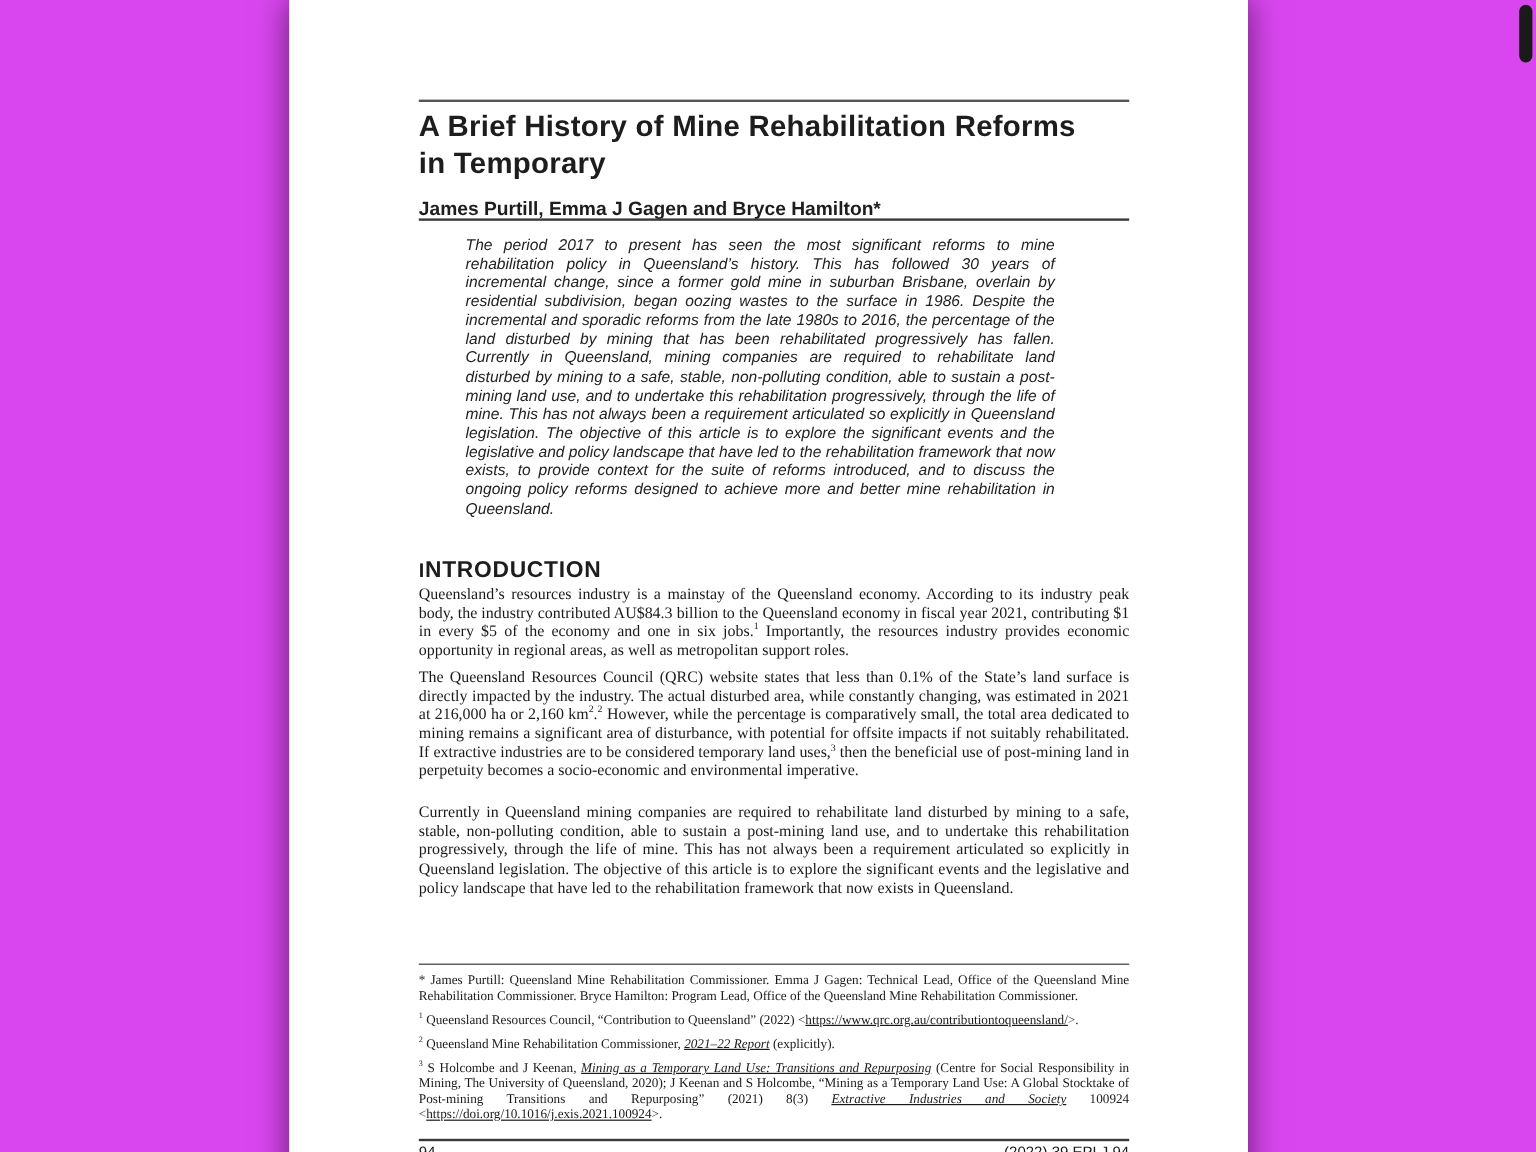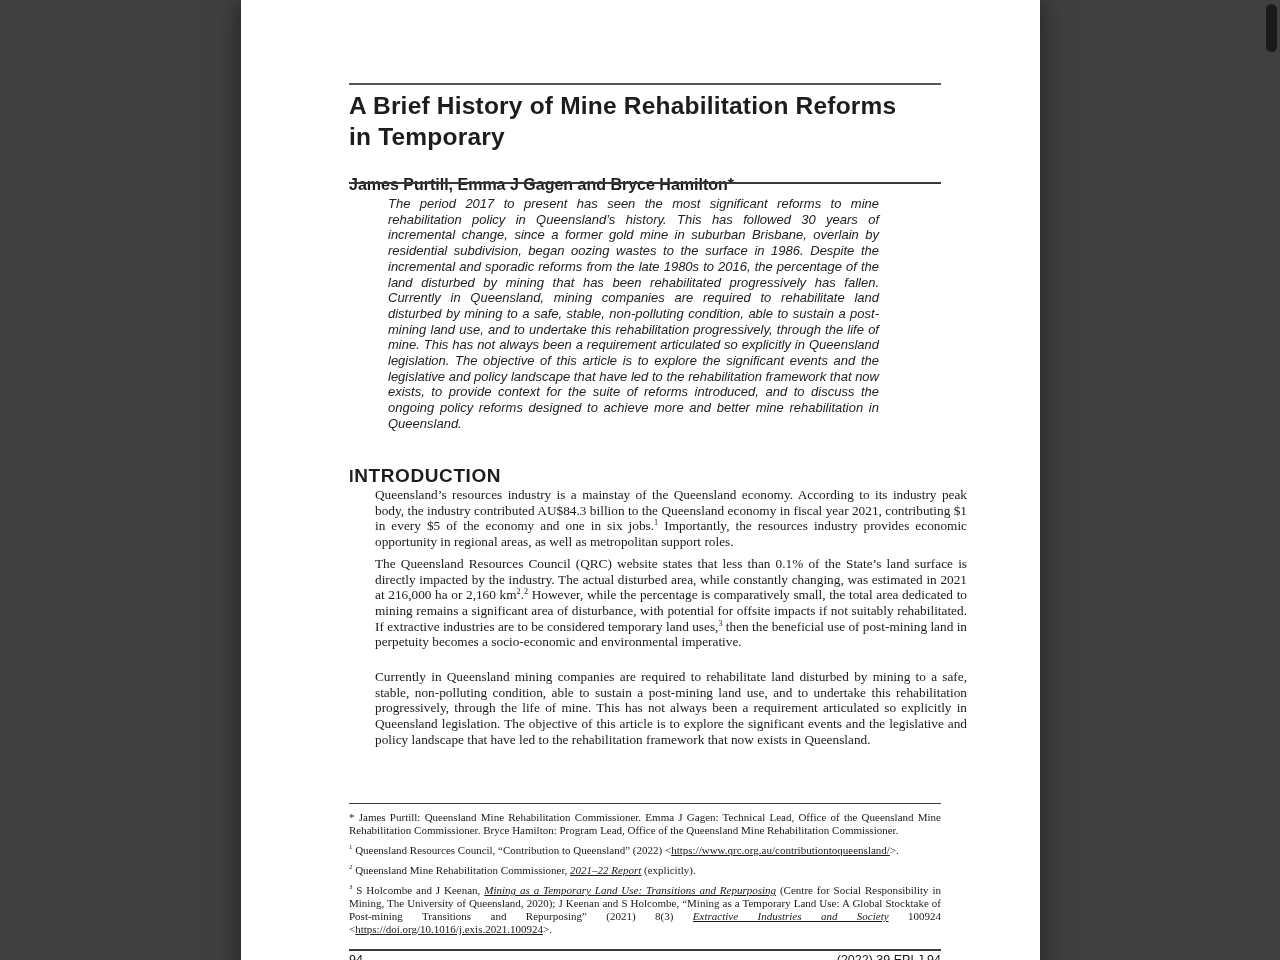--- a/index.html
+++ b/index.html
@@ -5,21 +5,21 @@
   * { margin: 0; padding: 0; box-sizing: border-box; }
   html, body {
     width: 1280px; height: 960px;
     overflow: hidden;
     background: #2e2e2e;
     font-family: "Liberation Serif", serif;
   }
   #viewer {
     position: relative;
     width: 1280px; height: 960px;
-    background: #404040;
+    background: #d946ef;
   }
   #document-page {
     position: absolute;
     left: 241px; top: 0;
     width: 799px; height: 1005px;
     background: #ffffff;
     box-shadow: 0 0 26px rgba(0,0,0,0.55);
   }
   .abs { position: absolute; }
   .col { left: 108px; width: 592px; }
@@ -33,21 +33,21 @@
     top: 90px;
     font-family: "Liberation Sans", sans-serif;
     font-weight: bold;
     font-size: 24.5px;
     line-height: 31px;
     color: #1d1d1d;
     letter-spacing: 0.2px;
     white-space: nowrap;
   }
   .authors {
-    top: 176px;
+    top: 166px;
     font-family: "Liberation Sans", sans-serif;
     font-weight: bold;
     font-size: 16px;
     color: #1d1d1d;
     white-space: nowrap;
   }
   .abstract {
     top: 196px;
     left: 147px; width: 491px;
     font-family: "Liberation Sans", sans-serif;
@@ -66,21 +66,20 @@
     text-transform: uppercase;
     color: #1d1d1d;
   }
   .section-heading::first-letter { font-size: 16.5px; }
 
   .body-para {
     font-size: 13.3px;
     line-height: 15.65px;
     text-align: justify;
     color: #1a1a1a;
-    margin-left: 26px;
   }
   .para-1 { top: 487px; }
   .para-2 { top: 556px; }
   .para-3 { top: 669px; }
 
   .footnotes {
     top: 811px;
     font-size: 11px;
     line-height: 13px;
     text-align: justify;

